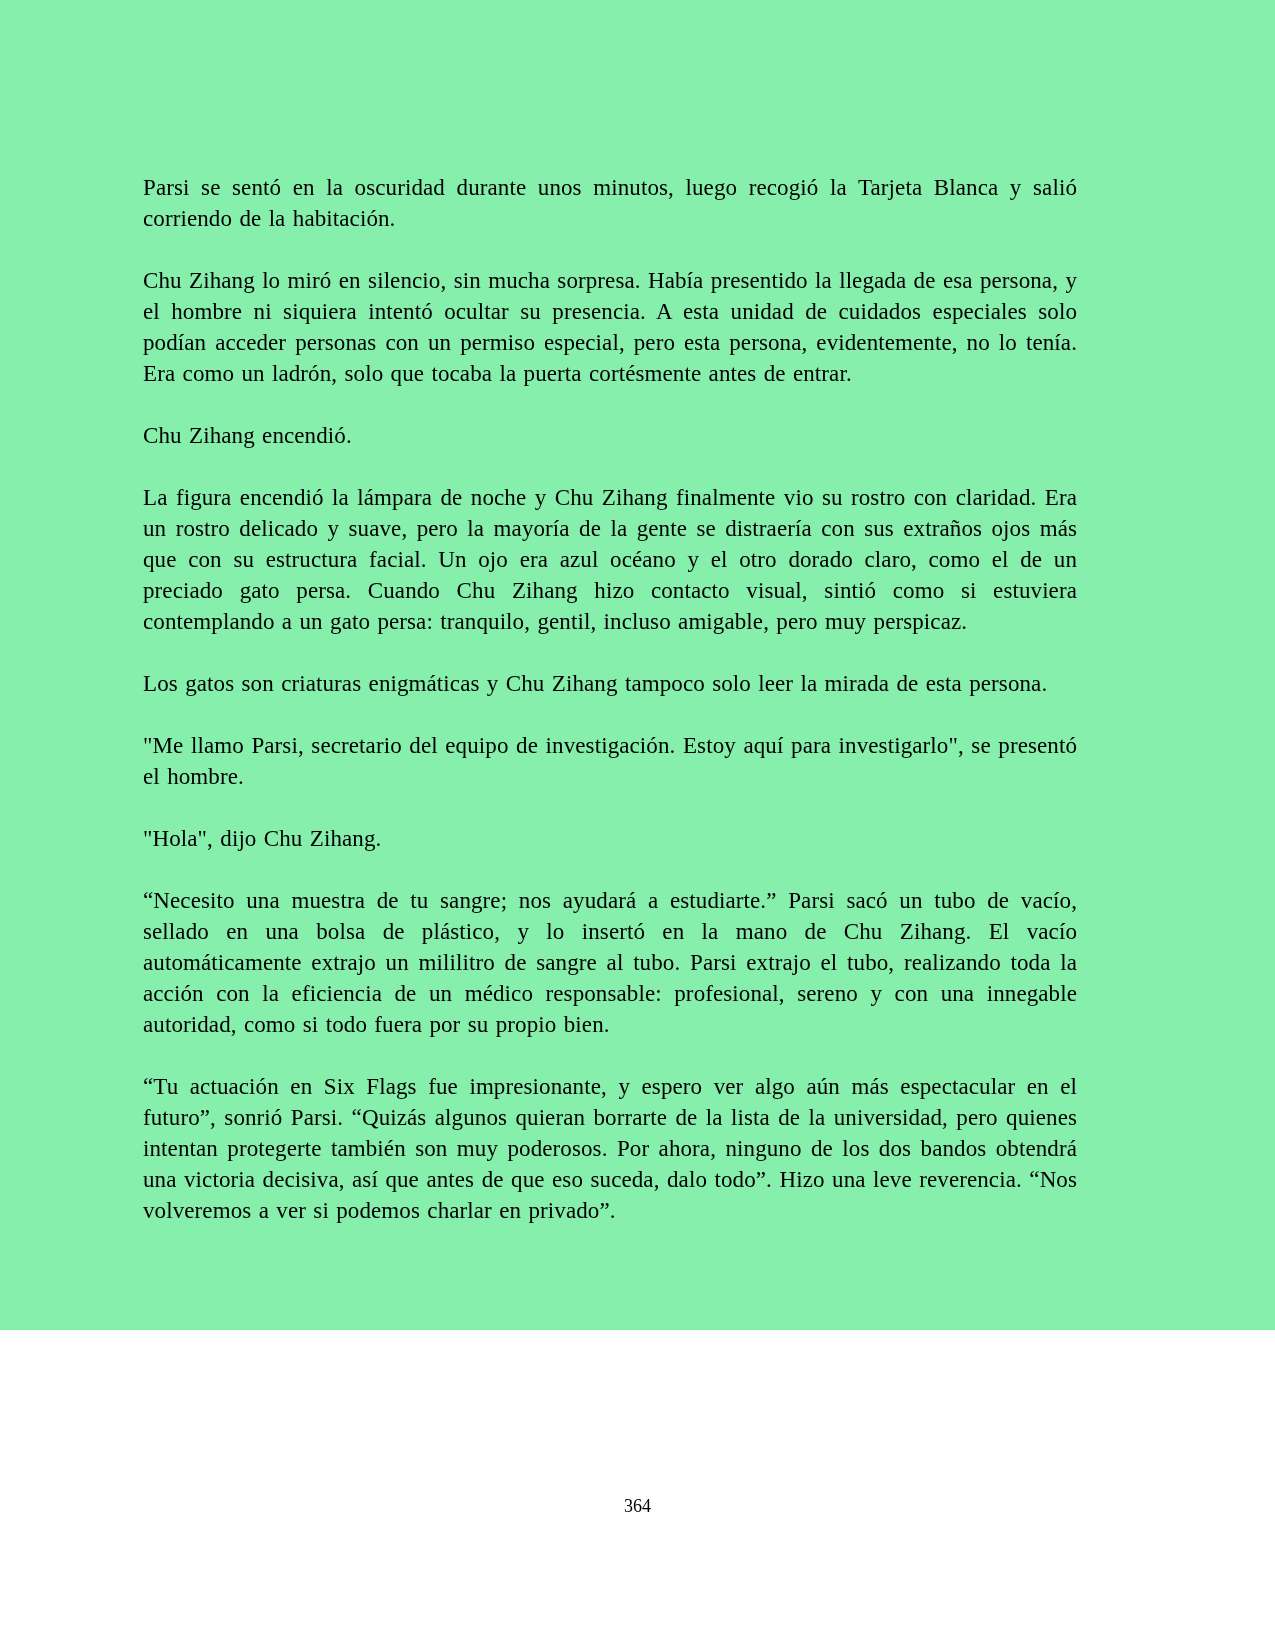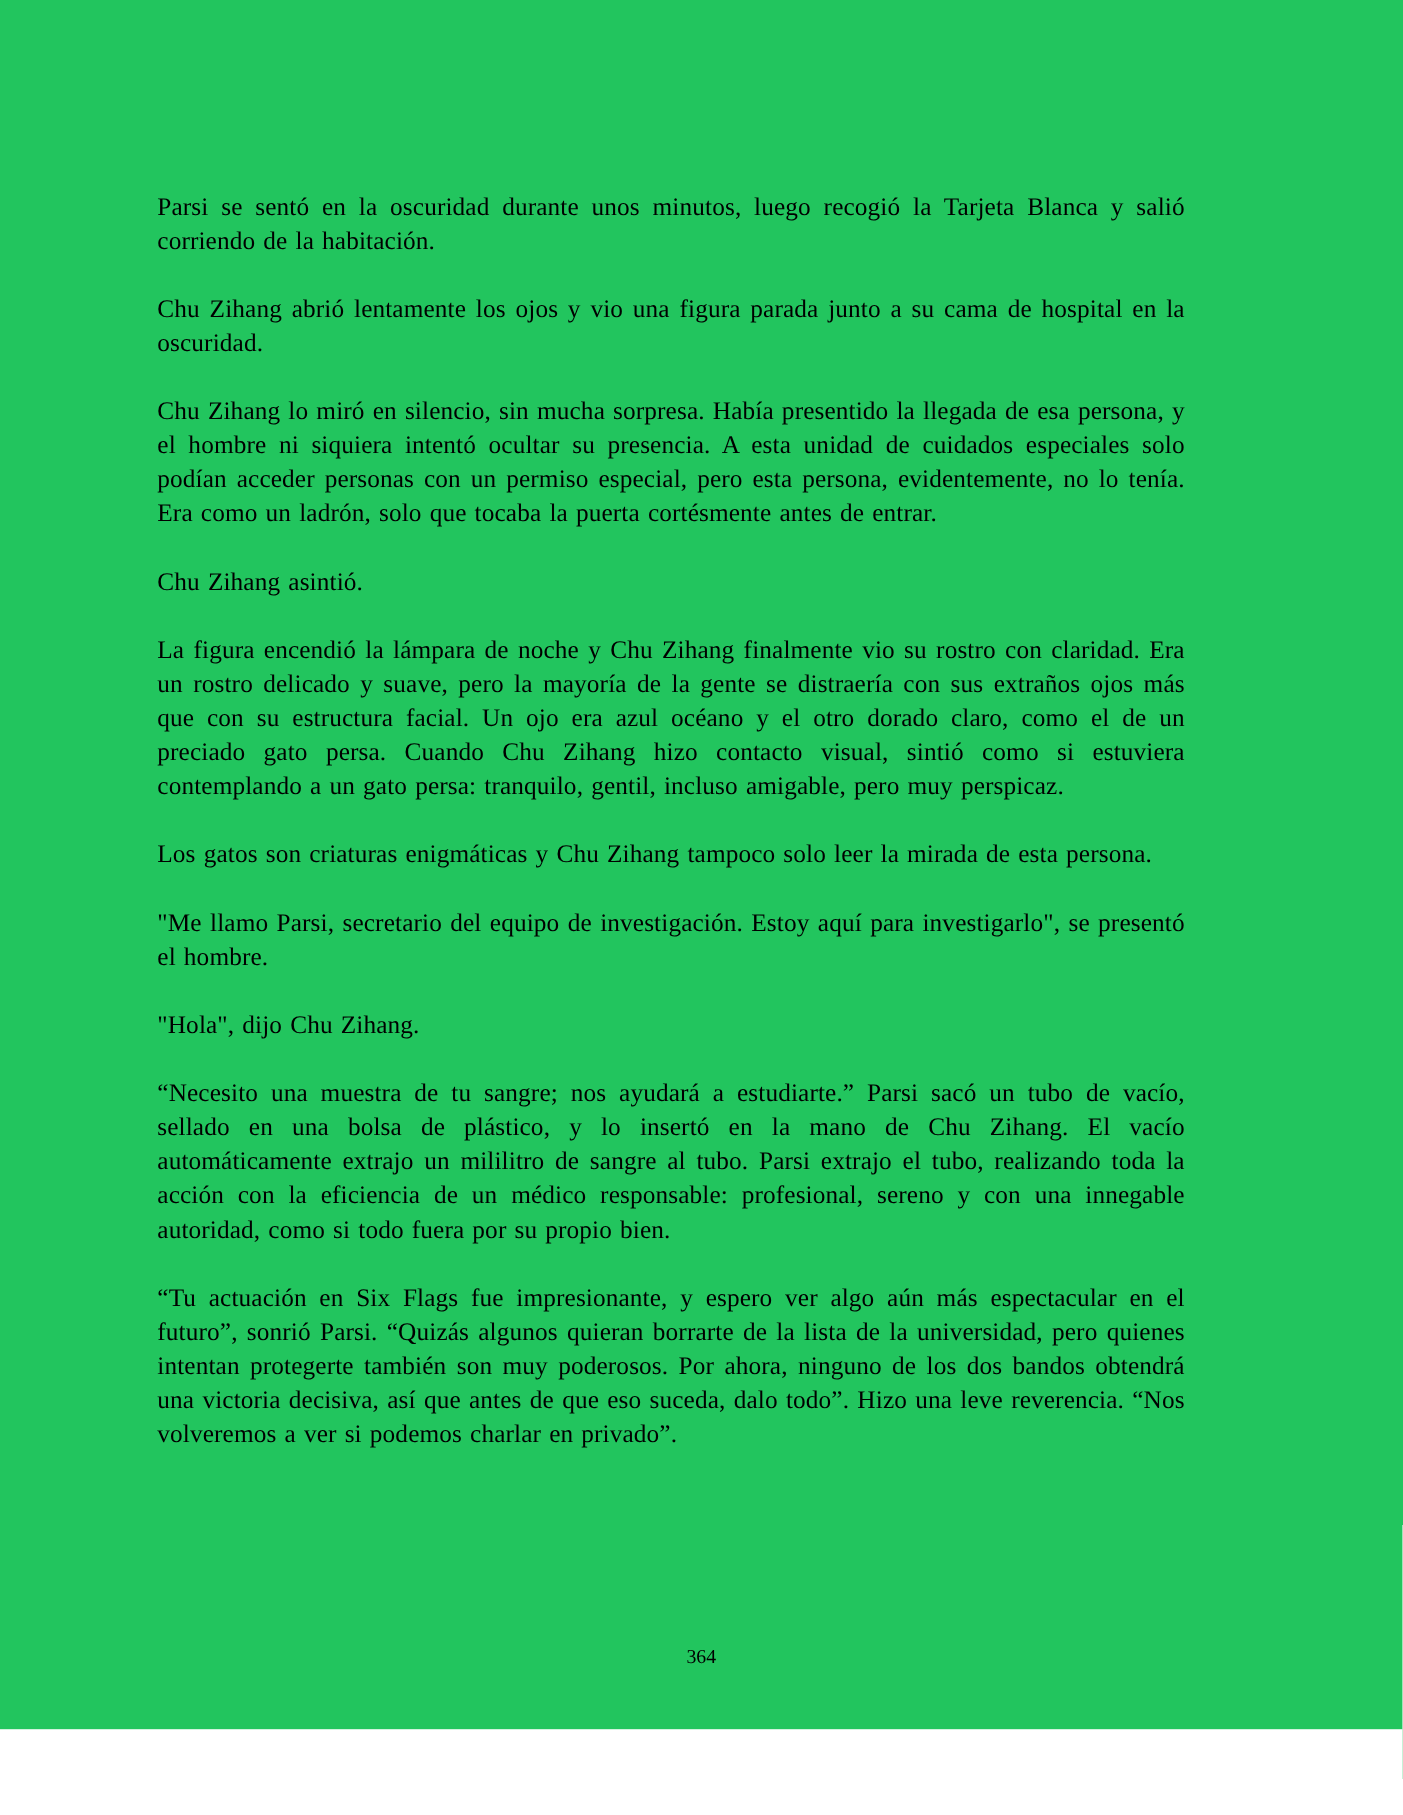--- a/index.html
+++ b/index.html
@@ -13,24 +13,24 @@
       position: relative;
       font-family: "Liberation Serif", "DejaVu Serif", serif;
       color: #000000;
       overflow: hidden;
     }
     .page {
       position: absolute;
       top: 0;
       left: 0;
       width: 1275px;
-      height: 1572px;
+      height: 1330px;
       box-sizing: border-box;
       padding: 172px 198px 0 143px;
-      background: #22c55e;
+      background: #86efac;
     }
     .page p {
       margin: 0 0 31px 0;
       font-size: 23px;
       line-height: 31px;
       text-align: justify;
       letter-spacing: 0.1px;
       word-spacing: 1.5px;
     }
     .page-number {
@@ -41,23 +41,22 @@
       text-align: center;
       font-size: 18px;
       line-height: 28px;
     }
   </style>
 </head>
 <body>
 
 <div class="page">
   <p>Parsi se sentó en la oscuridad durante unos minutos, luego recogió la Tarjeta Blanca y salió corriendo de la habitación.</p>
-  <p>Chu Zihang abrió lentamente los ojos y vio una figura parada junto a su cama de hospital en la oscuridad.</p>
   <p>Chu Zihang lo miró en silencio, sin mucha sorpresa. Había presentido la llegada de esa persona, y el hombre ni siquiera intentó ocultar su presencia. A esta unidad de cuidados especiales solo podían acceder personas con un permiso especial, pero esta persona, evidentemente, no lo tenía. Era como un ladrón, solo que tocaba la puerta cortésmente antes de entrar.</p>
-  <p>Chu Zihang asintió.</p>
+  <p>Chu Zihang encendió.</p>
   <p>La figura encendió la lámpara de noche y Chu Zihang finalmente vio su rostro con claridad. Era un rostro delicado y suave, pero la mayoría de la gente se distraería con sus extraños ojos más que con su estructura facial. Un ojo era azul océano y el otro dorado claro, como el de un preciado gato persa. Cuando Chu Zihang hizo contacto visual, sintió como si estuviera contemplando a un gato persa: tranquilo, gentil, incluso amigable, pero muy perspicaz.</p>
   <p>Los gatos son criaturas enigmáticas y Chu Zihang tampoco solo leer la mirada de esta persona.</p>
   <p>"Me llamo Parsi, secretario del equipo de investigación. Estoy aquí para investigarlo", se presentó el hombre.</p>
   <p>"Hola", dijo Chu Zihang.</p>
   <p>“Necesito una muestra de tu sangre; nos ayudará a estudiarte.” Parsi sacó un tubo de vacío, sellado en una bolsa de plástico, y lo insertó en la mano de Chu Zihang. El vacío automáticamente extrajo un mililitro de sangre al tubo. Parsi extrajo el tubo, realizando toda la acción con la eficiencia de un médico responsable: profesional, sereno y con una innegable autoridad, como si todo fuera por su propio bien.</p>
   <p>“Tu actuación en Six Flags fue impresionante, y espero ver algo aún más espectacular en el futuro”, sonrió Parsi. “Quizás algunos quieran borrarte de la lista de la universidad, pero quienes intentan protegerte también son muy poderosos. Por ahora, ninguno de los dos bandos obtendrá una victoria decisiva, así que antes de que eso suceda, dalo todo”. Hizo una leve reverencia. “Nos volveremos a ver si podemos charlar en privado”.</p>
 </div>
 
 <div class="page-number">364</div>
 

